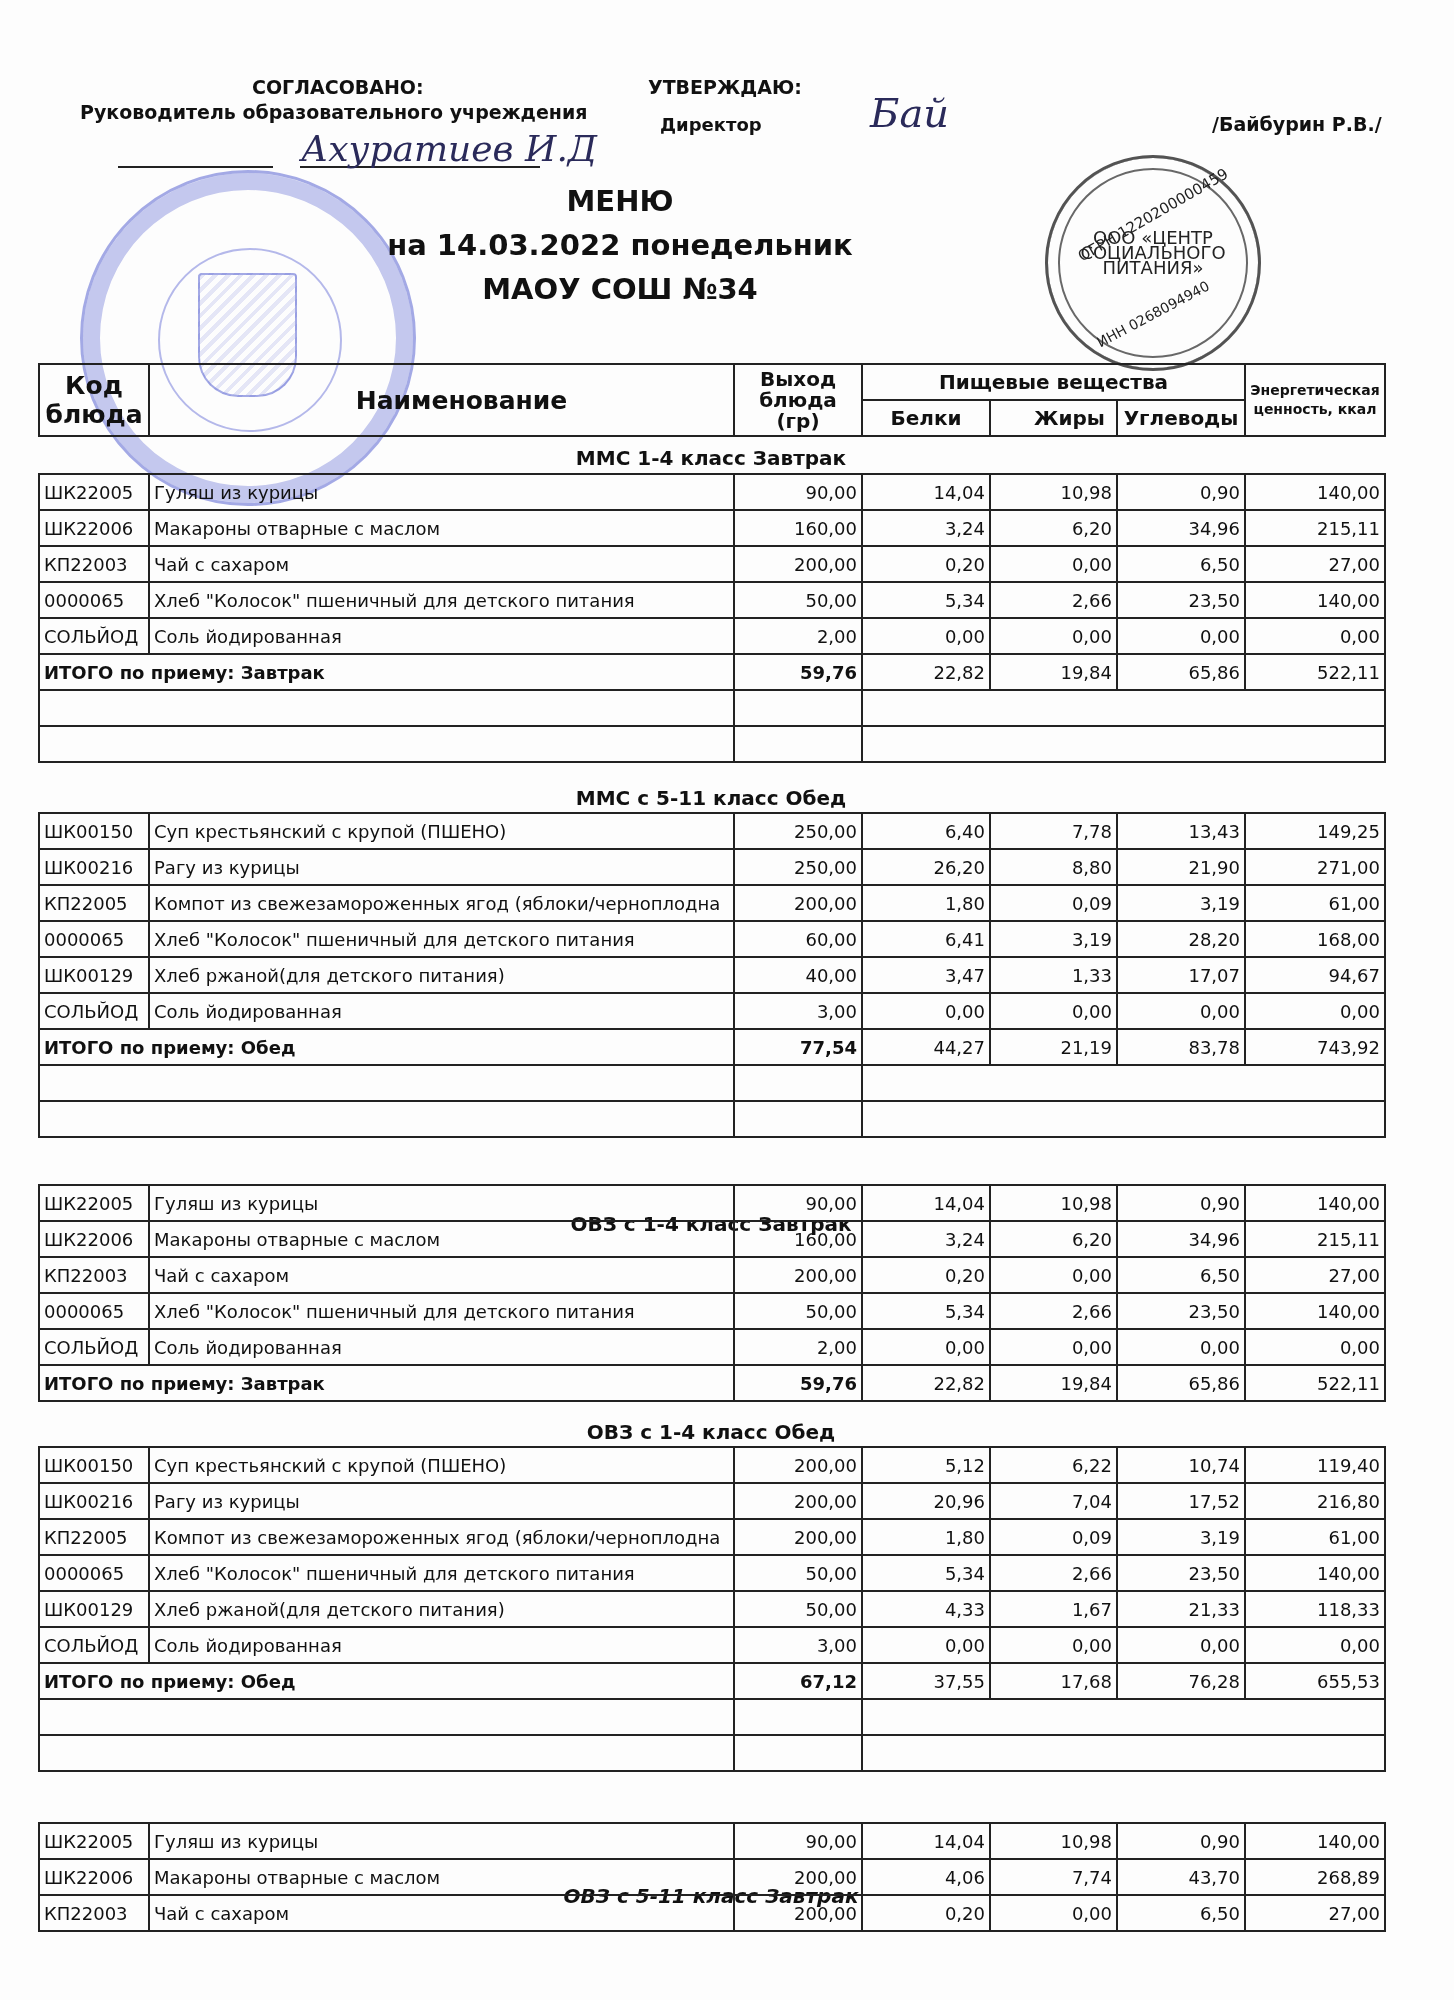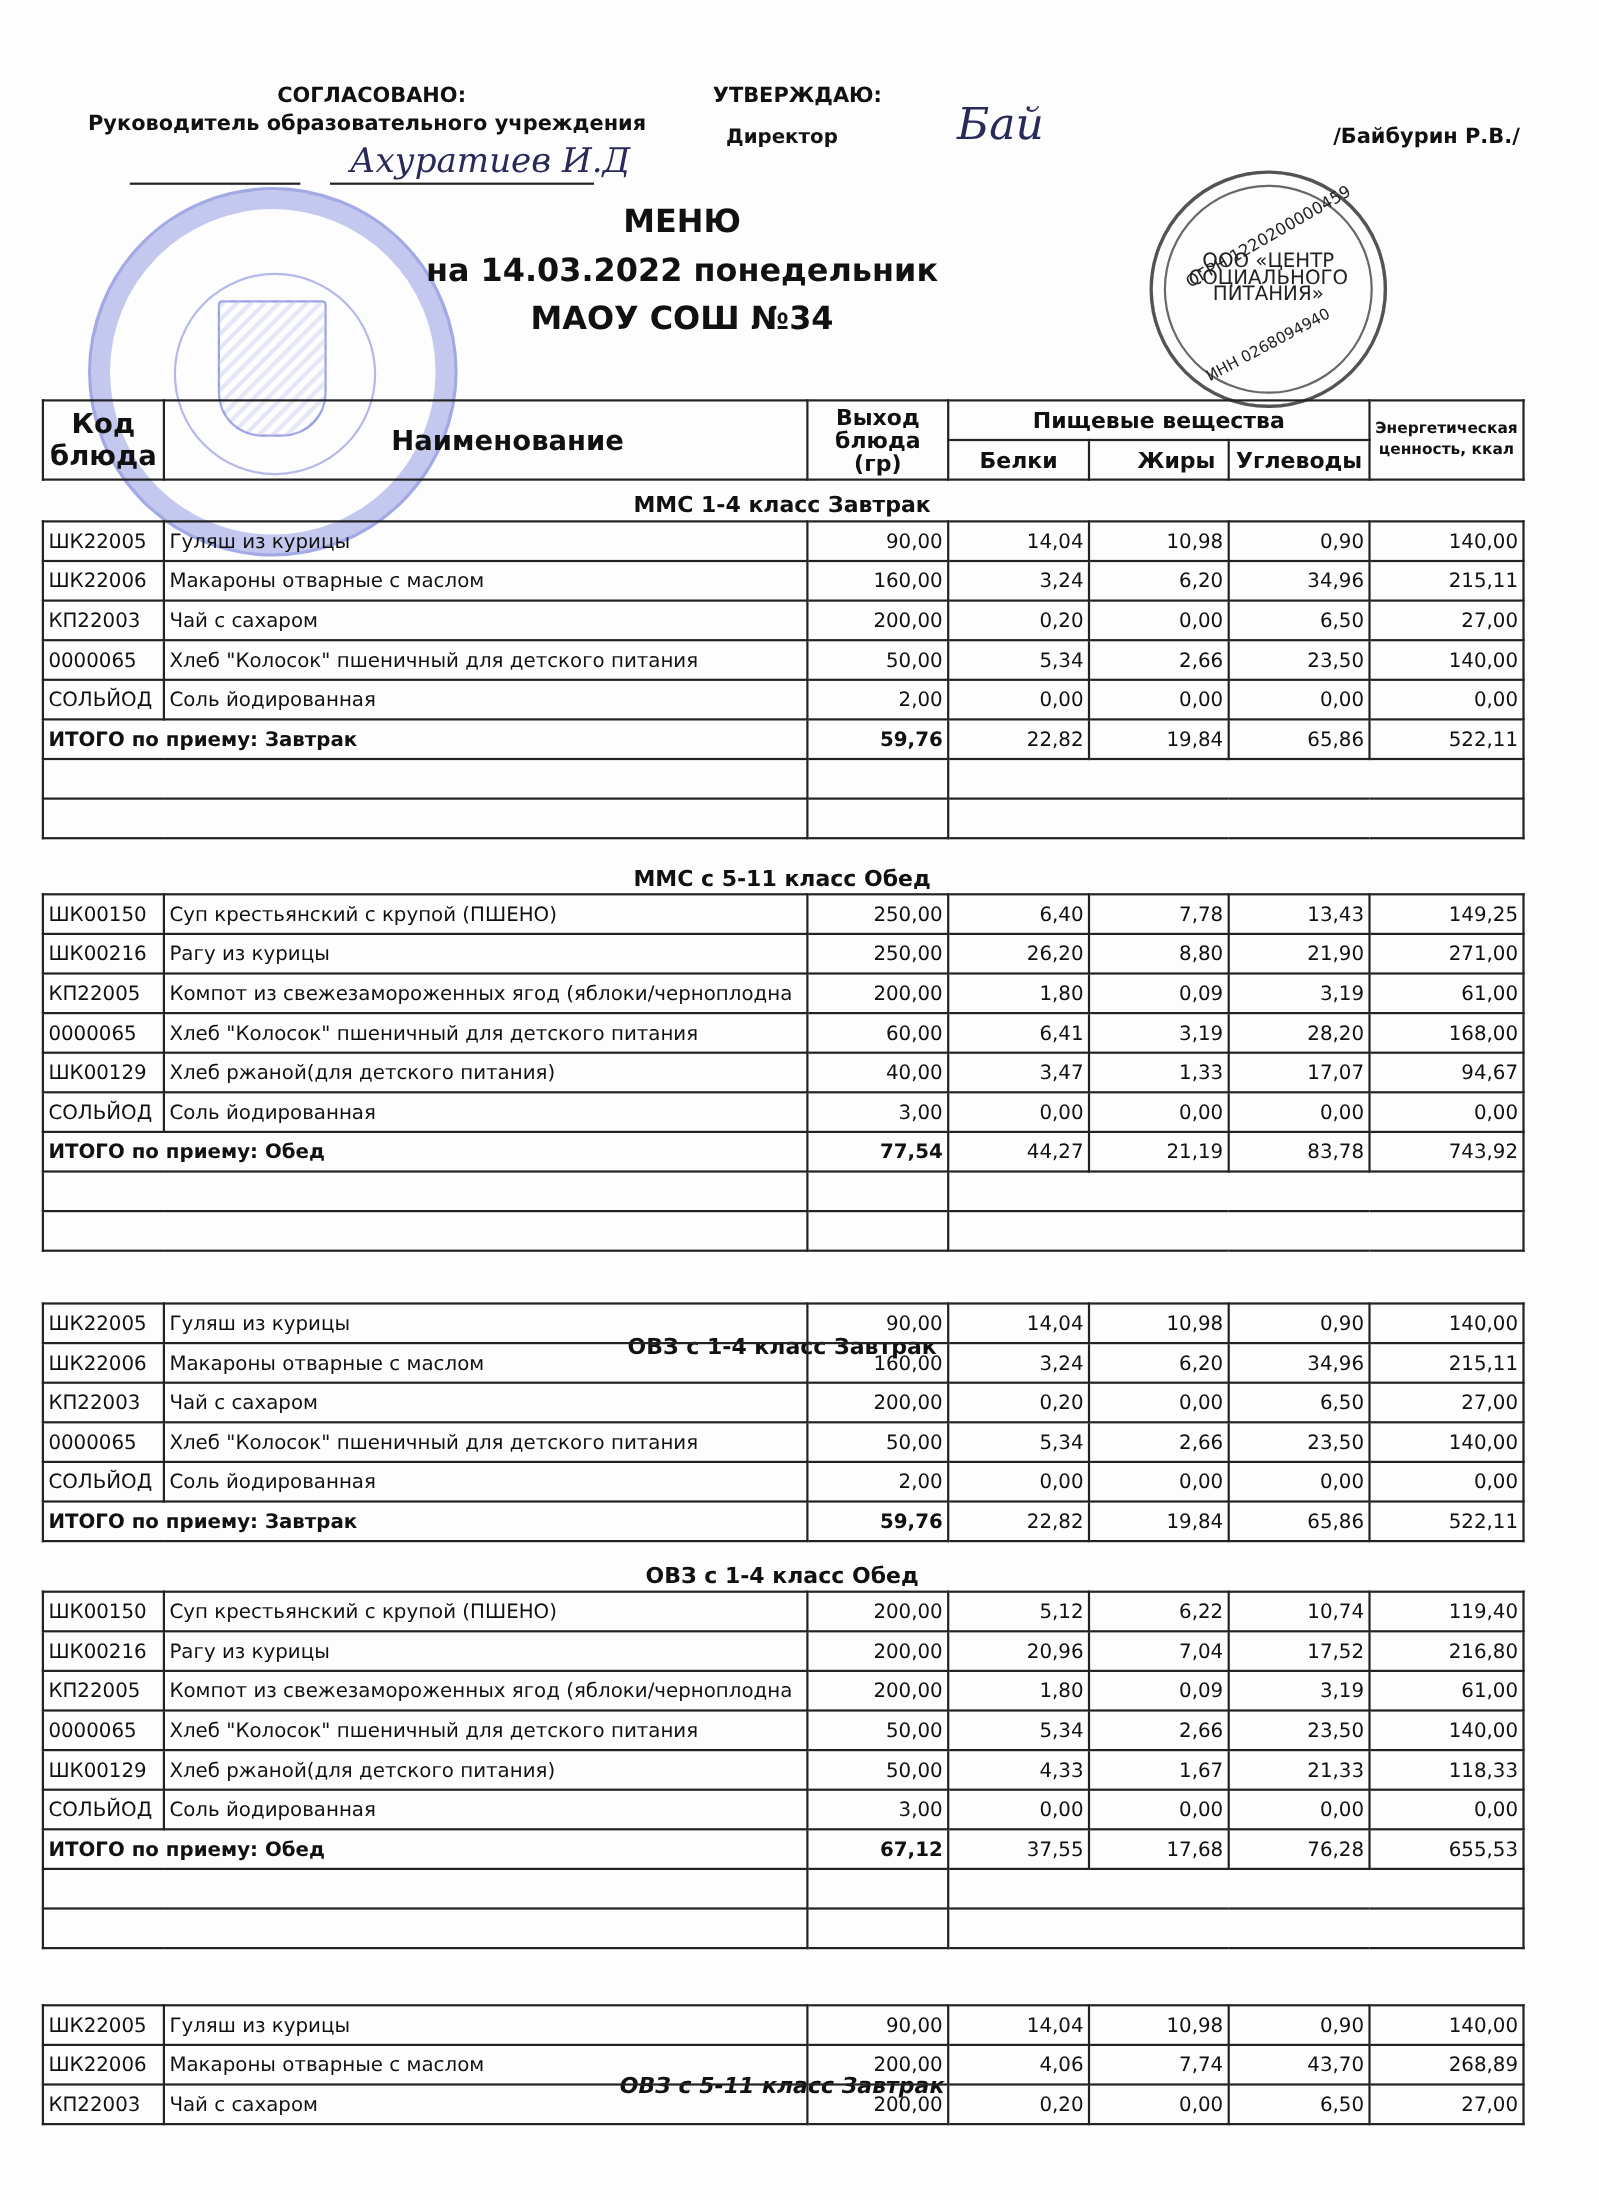--- a/index.html
+++ b/index.html
@@ -50,21 +50,21 @@
     col.c-code { width: 110px; } col.c-name { width: 585px; } col.c-out { width: 128px; }
     col.c-b { width: 128px; } col.c-f { width: 127px; } col.c-u { width: 128px; } col.c-e { width: 140px; }
   </style>
 </head>
 <body>
 
 <div class="abs hdr-bold" style="left:252px;top:76px;">СОГЛАСОВАНО:</div>
 <div class="abs hdr-bold" style="left:80px;top:101px;">Руководитель образовательного учреждения</div>
 <div class="sign-line" style="left:118px;top:166px;width:155px;"></div>
 <div class="sign-line" style="left:300px;top:166px;width:240px;"></div>
-<div class="signature" style="left:318px;top:128px;font-size:31px;">Ахуратиев И.Д</div>
+<div class="signature" style="left:301px;top:128px;font-size:36px;">Ахуратиев И.Д</div>
 <div class="abs hdr-bold" style="left:648px;top:76px;">УТВЕРЖДАЮ:</div>
 <div class="abs hdr-bold" style="left:660px;top:114px;font-size:18px;">Директор</div>
 <div class="signature" style="left:870px;top:90px;font-size:40px;">Бай</div>
 <div class="abs hdr-bold" style="left:1212px;top:113px;">/Байбурин Р.В./</div>
 
 <div class="stamp stamp-left">
   <div class="inner"></div>
   <div class="shield"></div>
 </div>
 <div class="stamp stamp-right">

